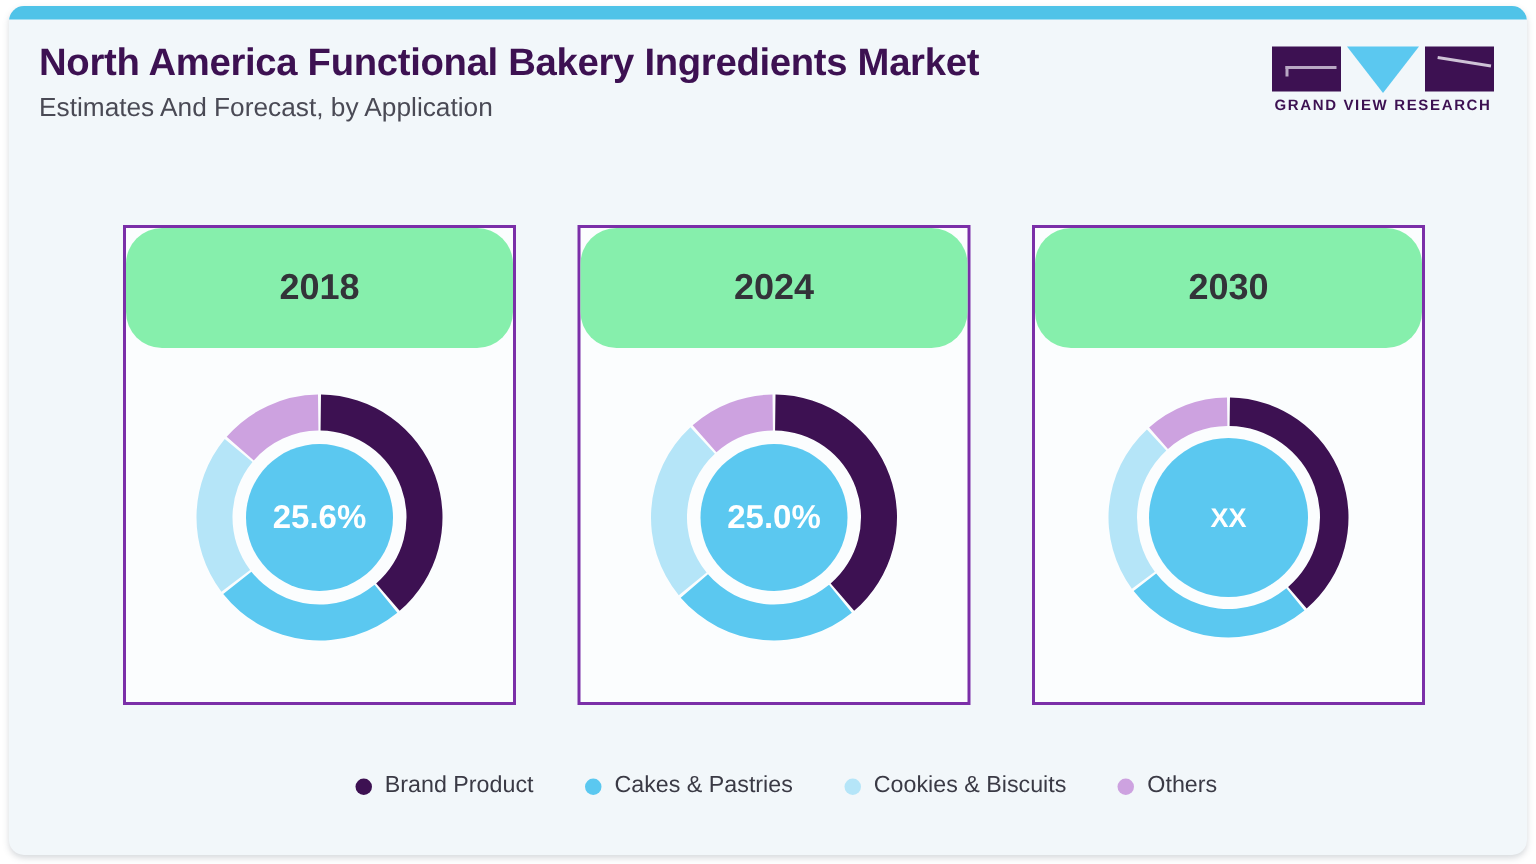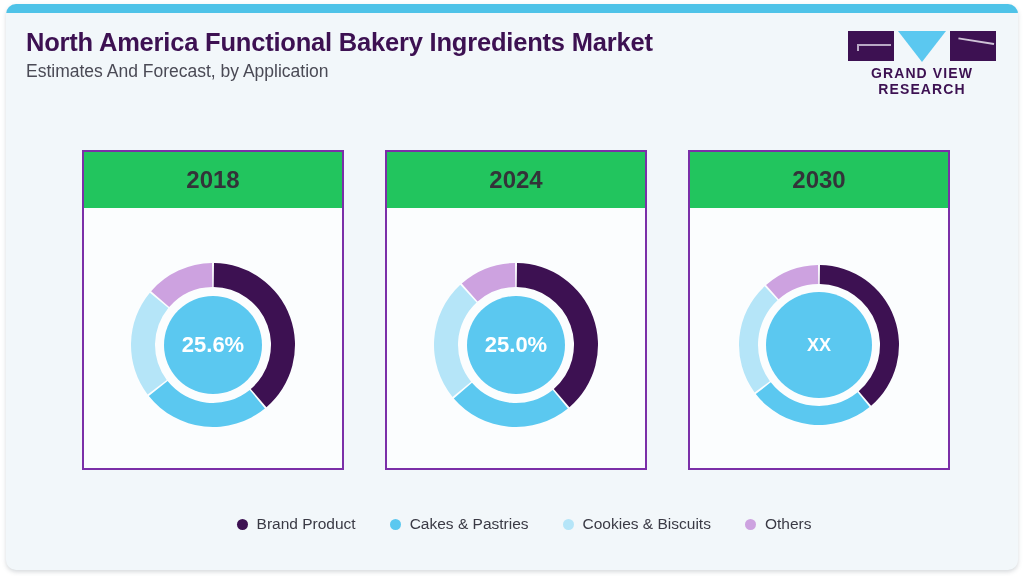--- a/index.html
+++ b/index.html
@@ -121,21 +121,21 @@
     border-left: 24px solid transparent;
     border-right: 24px solid transparent;
     border-top: 31px solid #5BC8F0;
   }
   #logo-text {
     position: absolute;
     left: 0;
     top: 34px;
     width: 148px;
     text-align: center;
-    font-size: 14px;
+    font-size: 10px;
     font-weight: bold;
     color: #3D1152;
     letter-spacing: 1.1px;
   }
 
   
   #panels {
     position: absolute;
     left: 0;
     top: 142px;
@@ -153,25 +153,26 @@
   }
   #panel-0 { left: 76px; }
   #panel-1 { left: 379px; text-align: center; }
   #panel-2 { left: 682px; }
 
   .panel-header {
     position: absolute;
     left: 0;
     top: 0;
     width: 100%;
-    height: 56px;
-    background: #22c55e;
+    height: 80px;
+    background: #86efac;
     display: flex;
     align-items: center;
     justify-content: center;
+    border-radius: 24px;
   }
   .panel-year {
     font-size: 24px;
     font-weight: bold;
     color: #333339;
   }
 
   .donut-wrap {
     position: absolute;
     left: 0;

